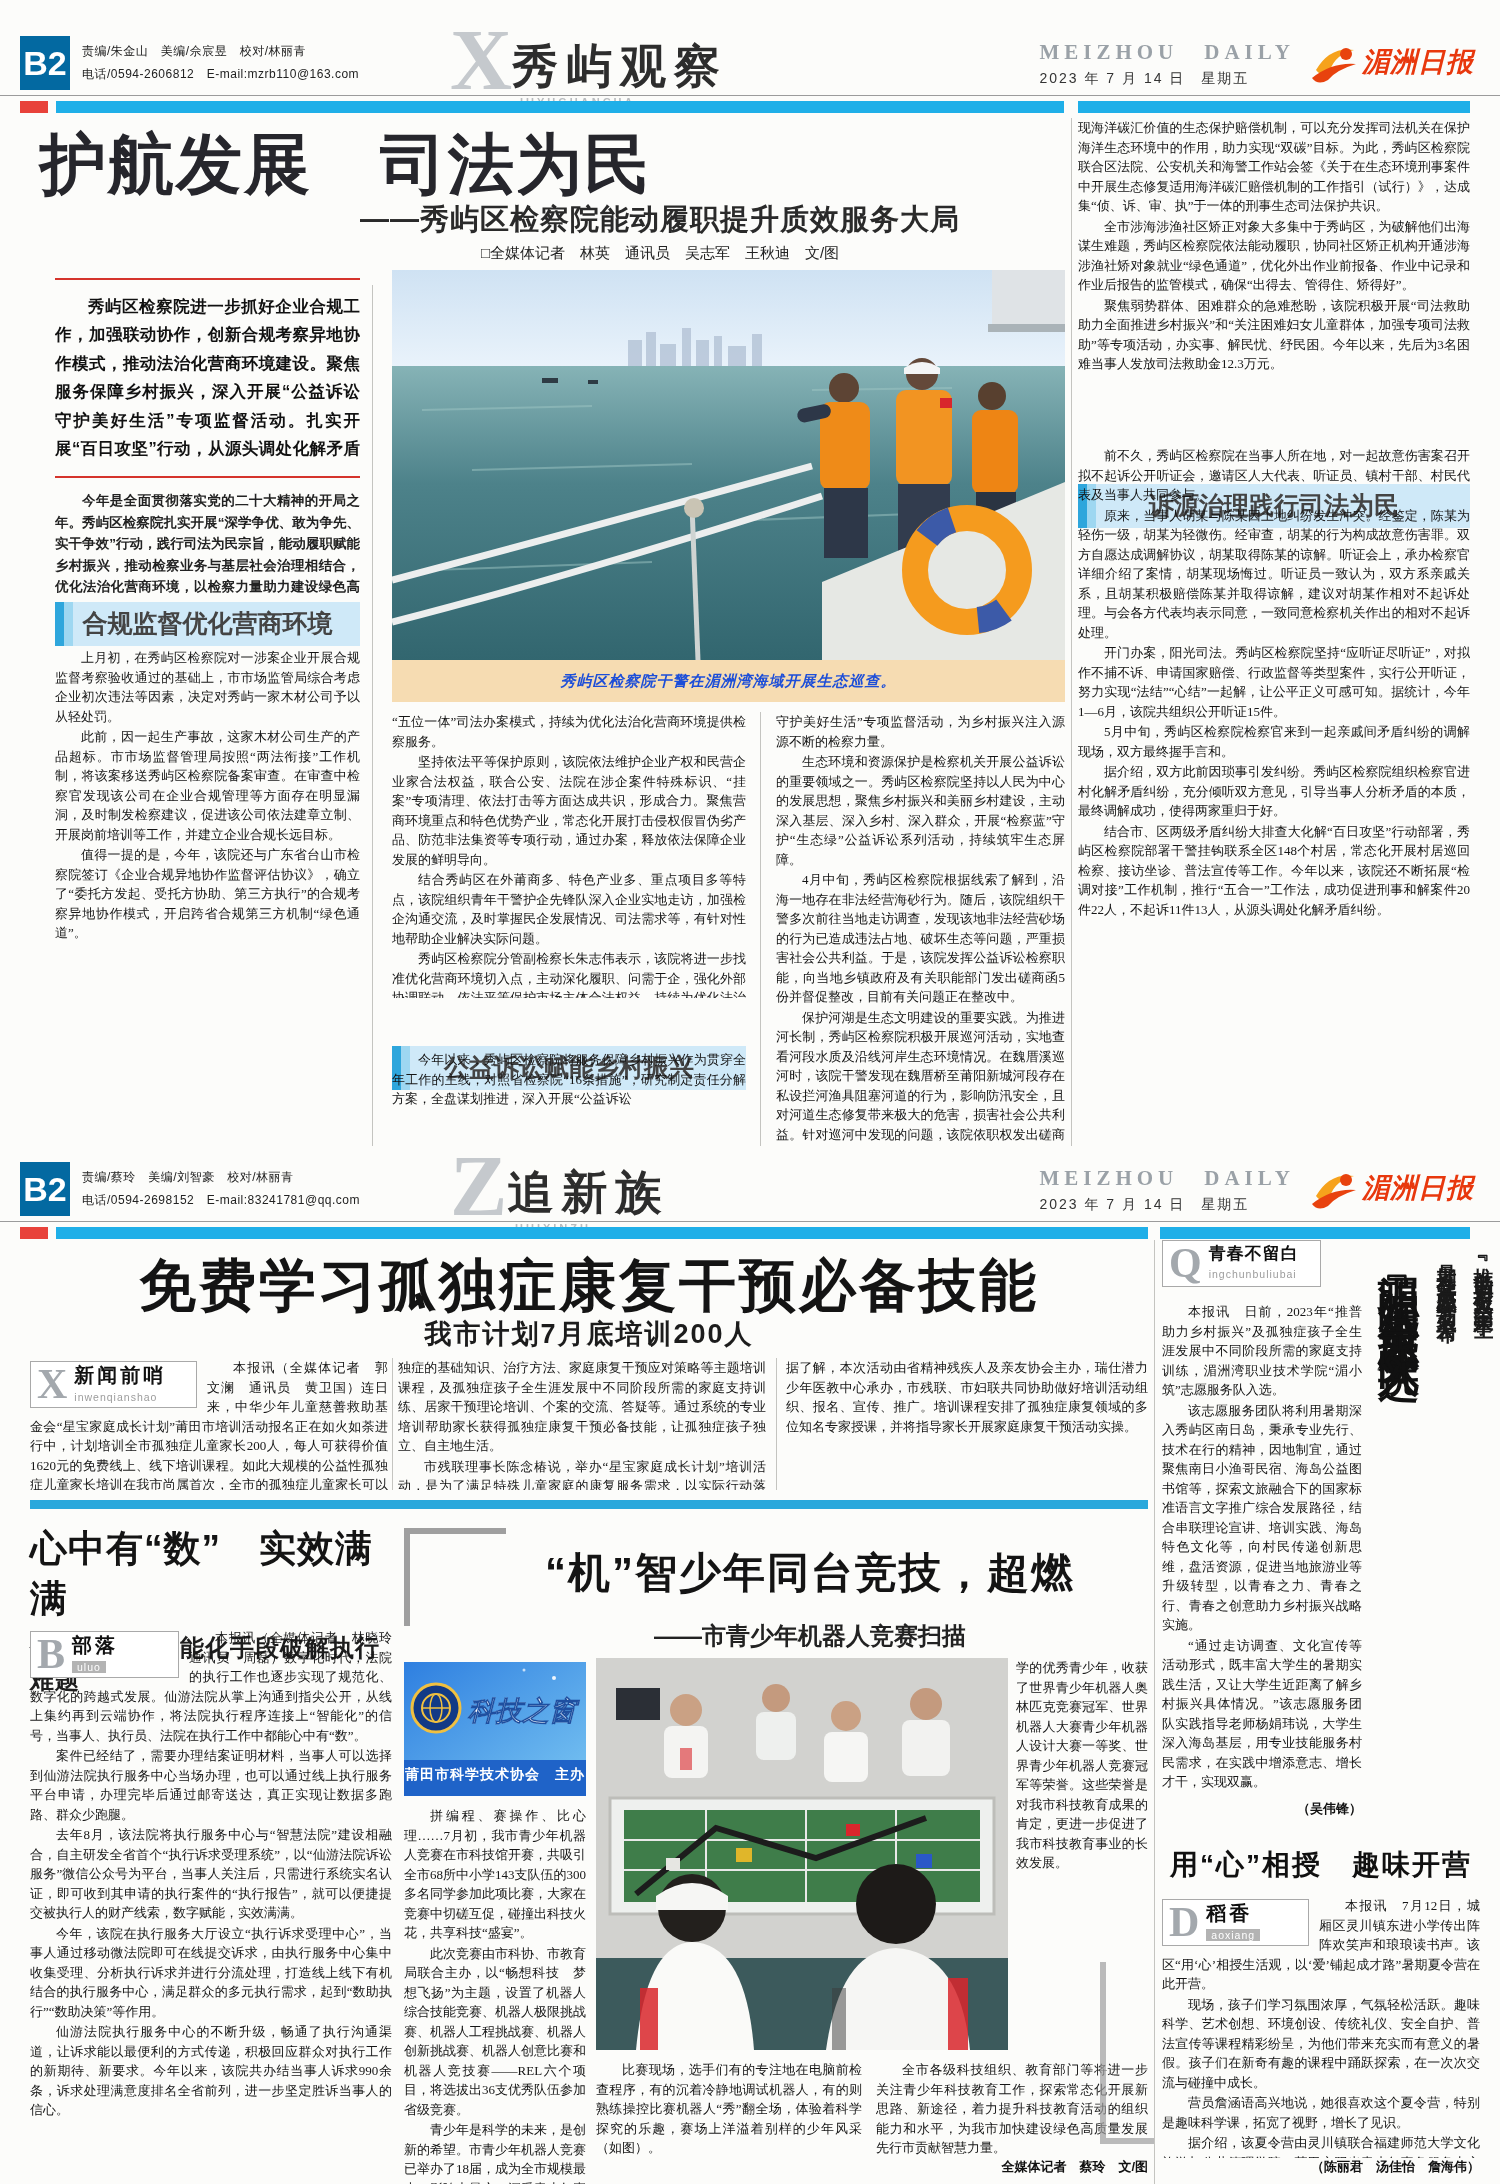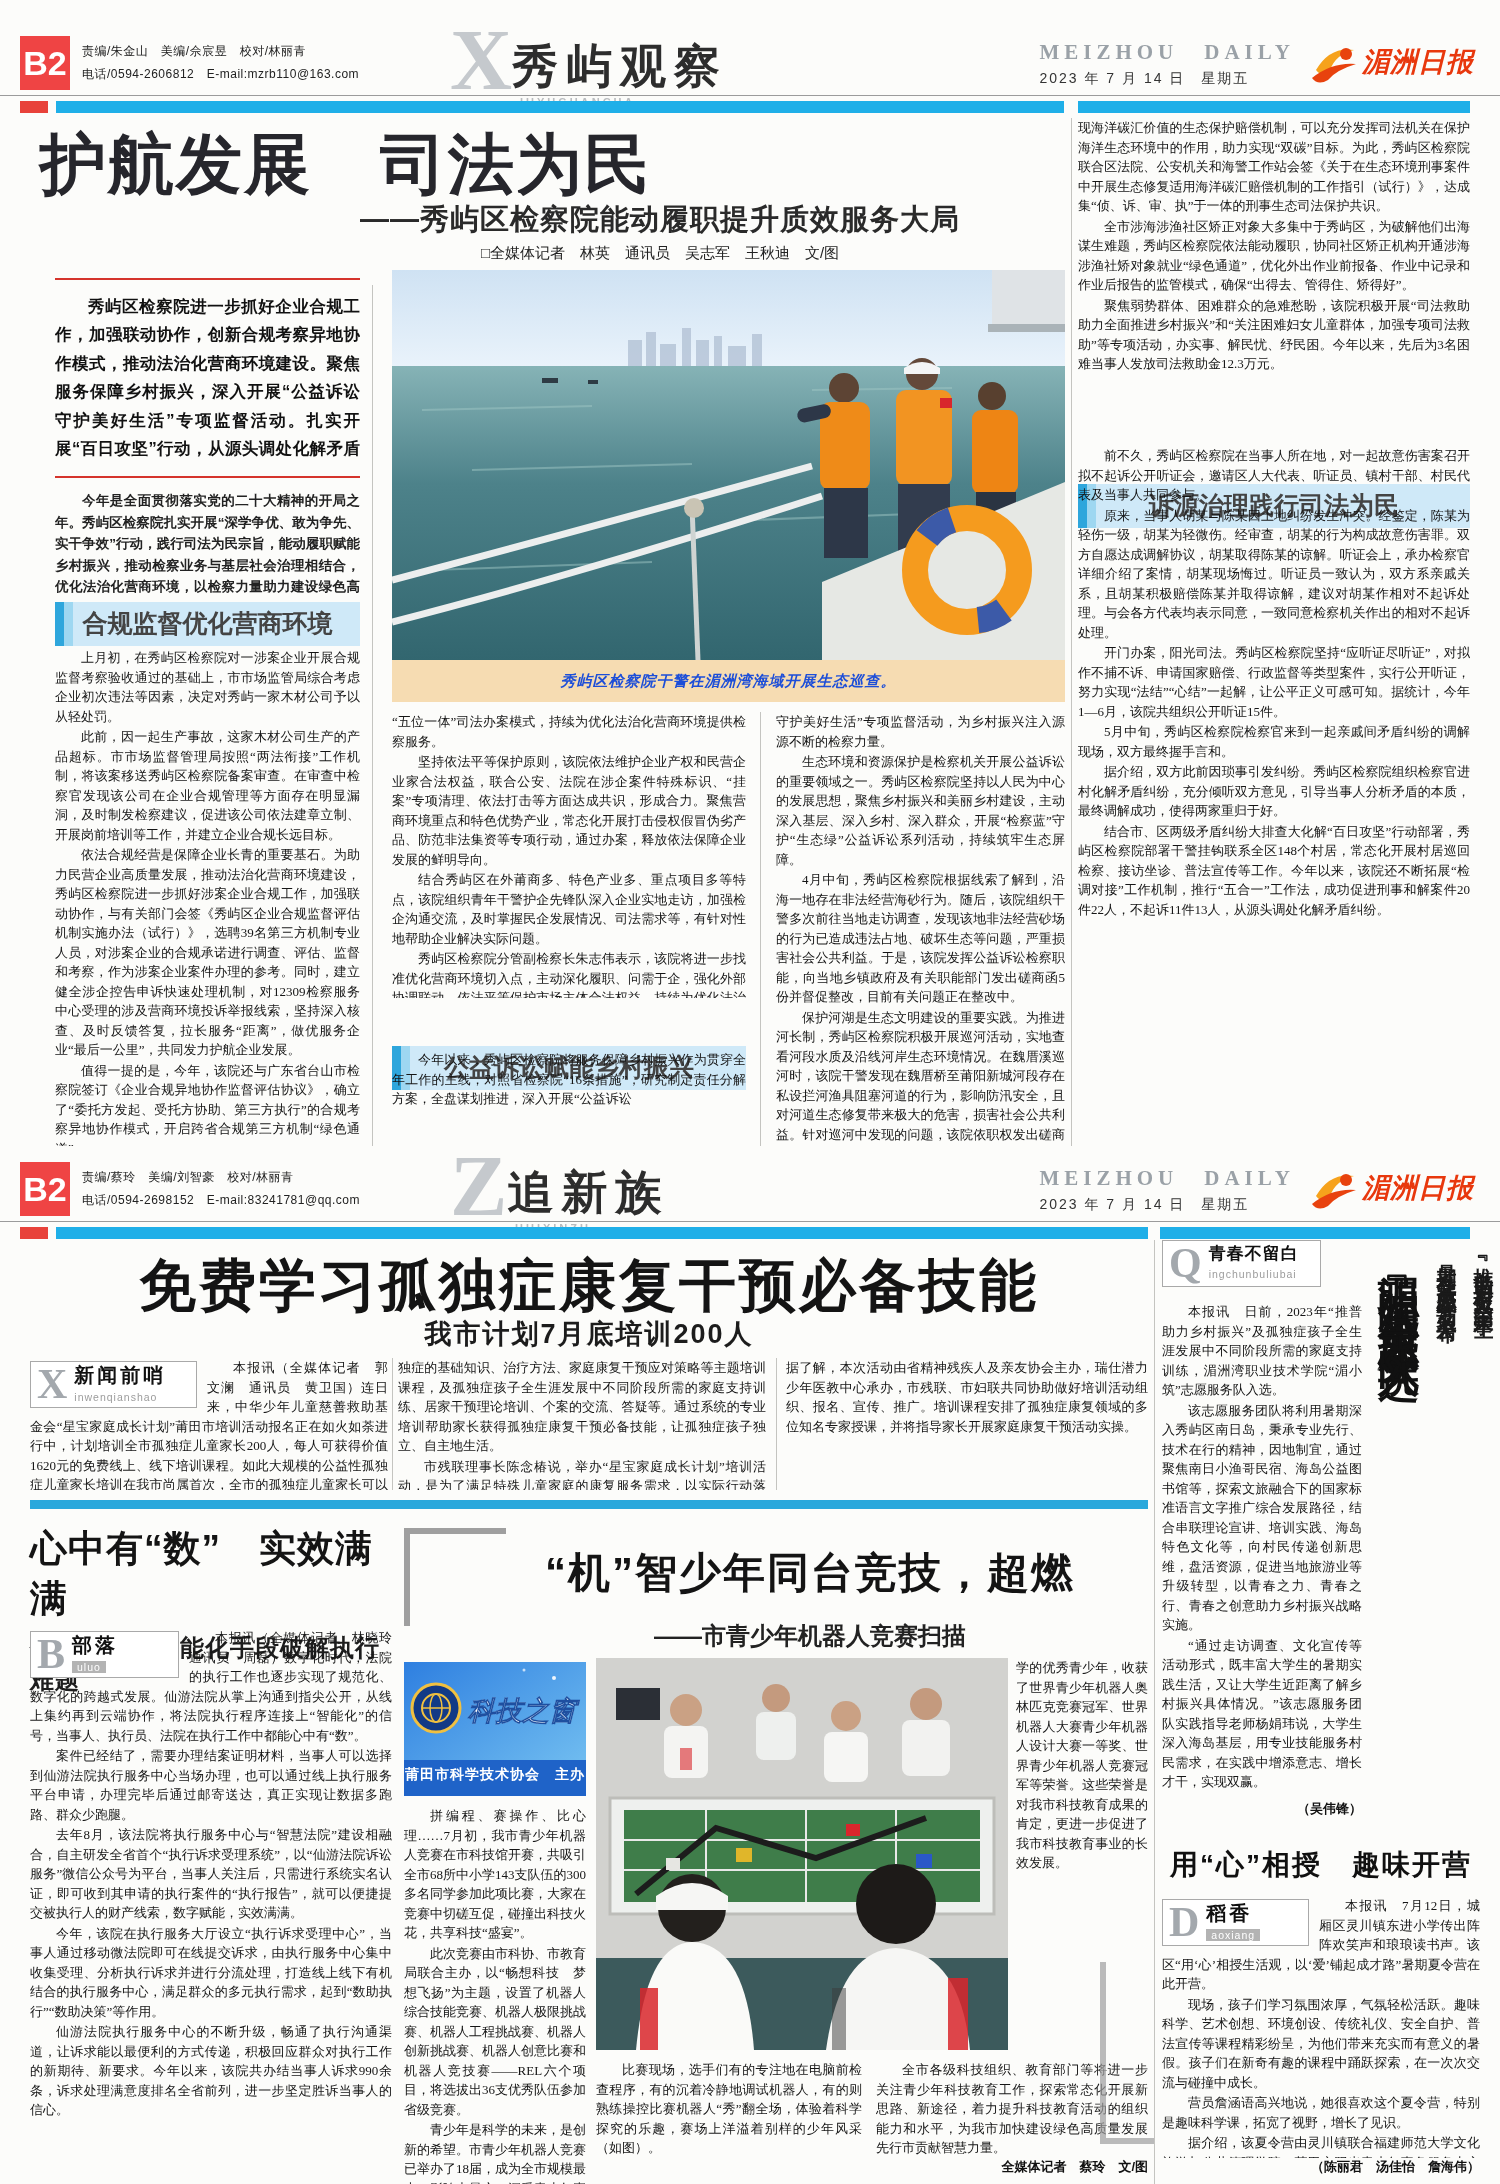--- a/index.html
+++ b/index.html
@@ -1,20 +1,20 @@
 <!DOCTYPE html>
 <html><head>
 <meta charset="utf-8">
 <style>
   html,body{margin:0;padding:0;background:#e9e9e6;}
   .page{position:relative;width:1500px;height:2184px;background:#fcfcfa;overflow:hidden;
         font-family:"Liberation Sans","DejaVu Sans",sans-serif;color:#1a1a1a;}
   .abs{position:absolute;}
   
-  .mh-pageno{width:50px;height:54px;background:#ef4444;color:#fff;font-weight:900;
+  .mh-pageno{width:50px;height:54px;background:#0369a1;color:#fff;font-weight:900;
              font-size:34px;display:flex;align-items:center;justify-content:center;}
   .mh-info{font-size:12px;line-height:1.95;color:#222;letter-spacing:.5px;white-space:pre-line;}
   .mh-letter{font-family:"Liberation Serif","DejaVu Serif",serif;font-size:86px;line-height:.9;
              color:#c5c9cd;font-weight:700;}
   .mh-title{font-size:46px;font-weight:900;color:#2d2d2d;letter-spacing:8px;margin-top:14px;}
   .mh-pinyin{font-size:11px;color:#b9bcbf;letter-spacing:3px;font-weight:700;}
   .mh-en{font-family:"Liberation Serif","DejaVu Serif",serif;font-size:21px;font-weight:700;
          color:#9aa1a7;letter-spacing:5px;}
   .mh-date{font-size:14px;color:#333;letter-spacing:2px;margin-top:4px;}
   .logo-txt{font-size:27px;font-weight:900;font-style:italic;color:#e8380d;letter-spacing:1px;}
@@ -105,21 +105,20 @@
     <p>秀屿区检察院进一步抓好企业合规工作，加强联动协作，创新合规考察异地协作模式，推动法治化营商环境建设。聚焦服务保障乡村振兴，深入开展“公益诉讼守护美好生活”专项监督活动。扎实开展“百日攻坚”行动，从源头调处化解矛盾纠纷。</p>
   </div>
   <div class="abs redline" style="left:55px;top:476px;width:305px;"></div>
   <div class="abs intro" style="left:55px;top:490px;width:305px;height:104px;overflow:hidden;">
     <p>今年是全面贯彻落实党的二十大精神的开局之年。秀屿区检察院扎实开展“深学争优、敢为争先、实干争效”行动，践行司法为民宗旨，能动履职赋能乡村振兴，推动检察业务与基层社会治理相结合，优化法治化营商环境，以检察力量助力建设绿色高质量发展先行市。</p>
   </div>
   <div class="abs sec-head" style="left:55px;top:602px;width:305px;">合规监督优化营商环境</div>
   <div class="abs colbox" style="left:55px;top:648px;width:305px;height:498px;">
       <p>上月初，在秀屿区检察院对一涉案企业开展合规监督考察验收通过的基础上，市市场监管局综合考虑企业初次违法等因素，决定对秀屿一家木材公司予以从轻处罚。</p>
       <p>此前，因一起生产事故，这家木材公司生产的产品超标。市市场监督管理局按照“两法衔接”工作机制，将该案移送秀屿区检察院备案审查。在审查中检察官发现该公司在企业合规管理等方面存在明显漏洞，及时制发检察建议，促进该公司依法建章立制、开展岗前培训等工作，并建立企业合规长远目标。</p>
-      <p>依法合规经营是保障企业长青的重要基石。为助力民营企业高质量发展，推动法治化营商环境建设，秀屿区检察院进一步抓好涉案企业合规工作，加强联动协作，与有关部门会签《秀屿区企业合规监督评估机制实施办法（试行）》，选聘39名第三方机制专业人员，对涉案企业的合规承诺进行调查、评估、监督和考察，作为涉案企业案件办理的参考。同时，建立健全涉企控告申诉快速处理机制，对12309检察服务中心受理的涉及营商环境投诉举报线索，坚持深入核查、及时反馈答复，拉长服务“距离”，做优服务企业“最后一公里”，共同发力护航企业发展。</p>
       <p>值得一提的是，今年，该院还与广东省台山市检察院签订《企业合规异地协作监督评估协议》，确立了“委托方发起、受托方协助、第三方执行”的合规考察异地协作模式，开启跨省合规第三方机制“绿色通道”。</p>
     </div>
 
   <div class="abs" style="left:392px;top:270px;width:673px;height:390px;">
     <svg width="673" height="390" viewBox="0 0 673 390">
       <defs>
         <linearGradient id="sky" x1="0" y1="0" x2="0" y2="1">
           <stop offset="0" stop-color="#cfe2f3"></stop>
             <stop offset="1" stop-color="#eaf3fb"></stop>
         </linearGradient>

